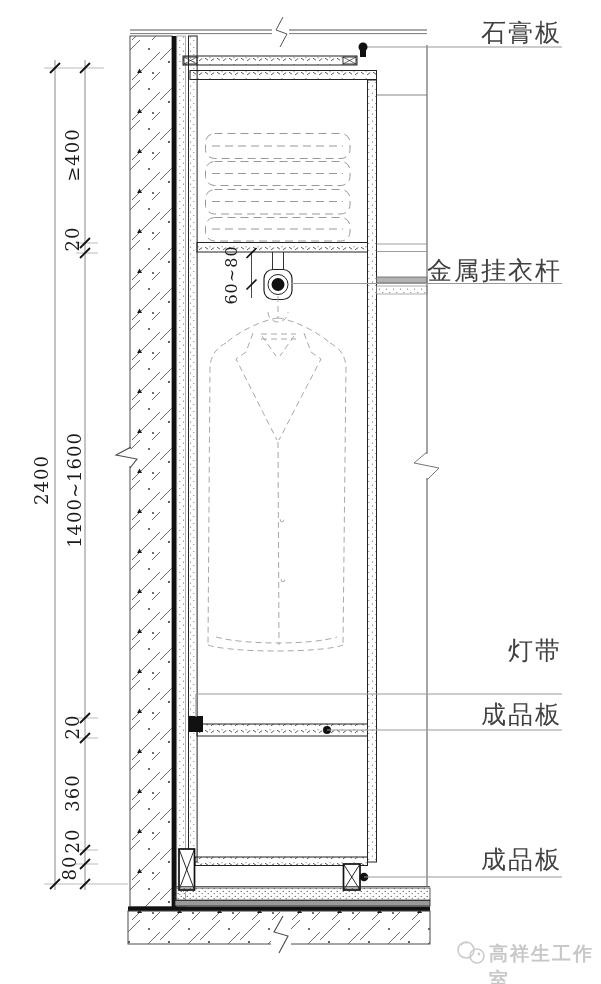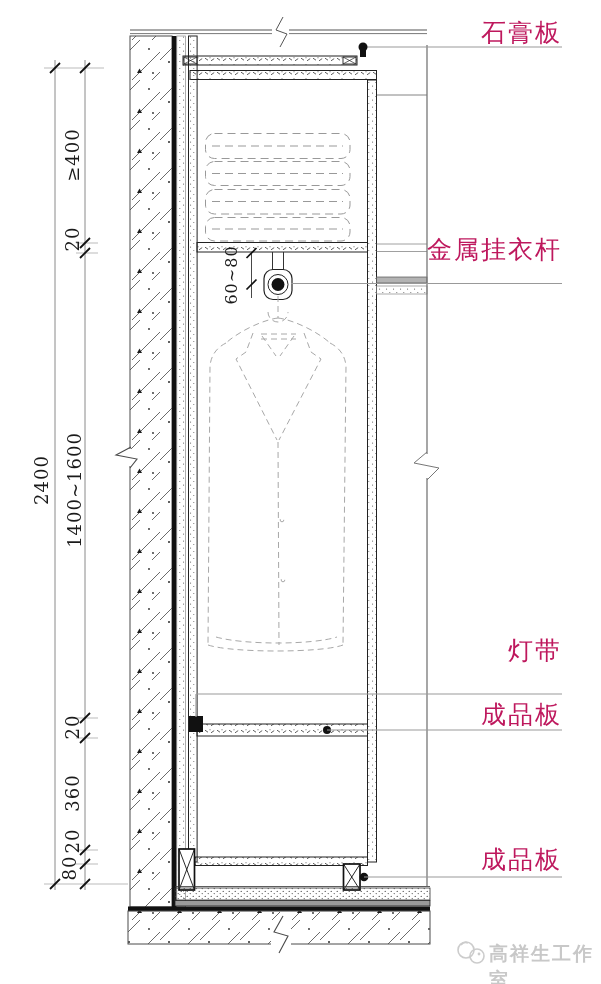--- a/index.html
+++ b/index.html
@@ -3,21 +3,21 @@
 <meta charset="utf-8">
 <style>
   html,body{margin:0;padding:0;background:#fff;}
   .canvas{position:relative;width:601px;height:984px;background:#ffffff;overflow:hidden;
           font-family:"Liberation Sans",sans-serif;}
   svg.draw{position:absolute;left:0;top:0;}
   .vtext{position:absolute;white-space:nowrap;transform:translate(-50%,-50%) rotate(-90deg);
          font:18px "DejaVu Serif",serif;color:#1a1a1a;letter-spacing:1px;}
   .vtext.small{font-size:16px;}
   .lbl{position:absolute;white-space:nowrap;right:39px;text-align:left;
-       font:25px "Liberation Serif",serif;color:#be185d;letter-spacing:2px;}
+       font:25px "Liberation Serif",serif;color:#404040;letter-spacing:2px;}
   .wm{position:absolute;left:489px;top:941px;font:bold 19px "Liberation Sans",sans-serif;
       color:#c8c8c8;letter-spacing:2px;}
 </style>
 </head>
 <body>
 
 <div class="canvas">
 
 <svg class="draw" width="601" height="984" viewBox="0 0 601 984">
   <defs>
@@ -226,20 +226,20 @@
 <div class="vtext" style="left:72px;top:155px;">≥400</div>
 <div class="vtext" style="left:72px;top:239px;">20</div>
 <div class="vtext" style="left:74px;top:490px;">1400~1600</div>
 <div class="vtext" style="left:72px;top:727px;">20</div>
 <div class="vtext" style="left:72px;top:793px;">360</div>
 <div class="vtext" style="left:72px;top:841px;">20</div>
 <div class="vtext" style="left:69px;top:868px;">80</div>
 <div class="vtext small" style="left:231px;top:275px;">60~80</div>
 
 <div class="lbl" style="top:16px;">石膏板</div>
-<div class="lbl" style="top:233px;">金属挂衣杆</div>
+<div class="lbl" style="top:254px;">金属挂衣杆</div>
 <div class="lbl" style="top:634px;">灯带</div>
 <div class="lbl" style="top:698px;">成品板</div>
 <div class="lbl" style="top:843px;">成品板</div>
 
 <div class="wm">高祥生工作室</div>
 
 </div>
 
 </body></html>

